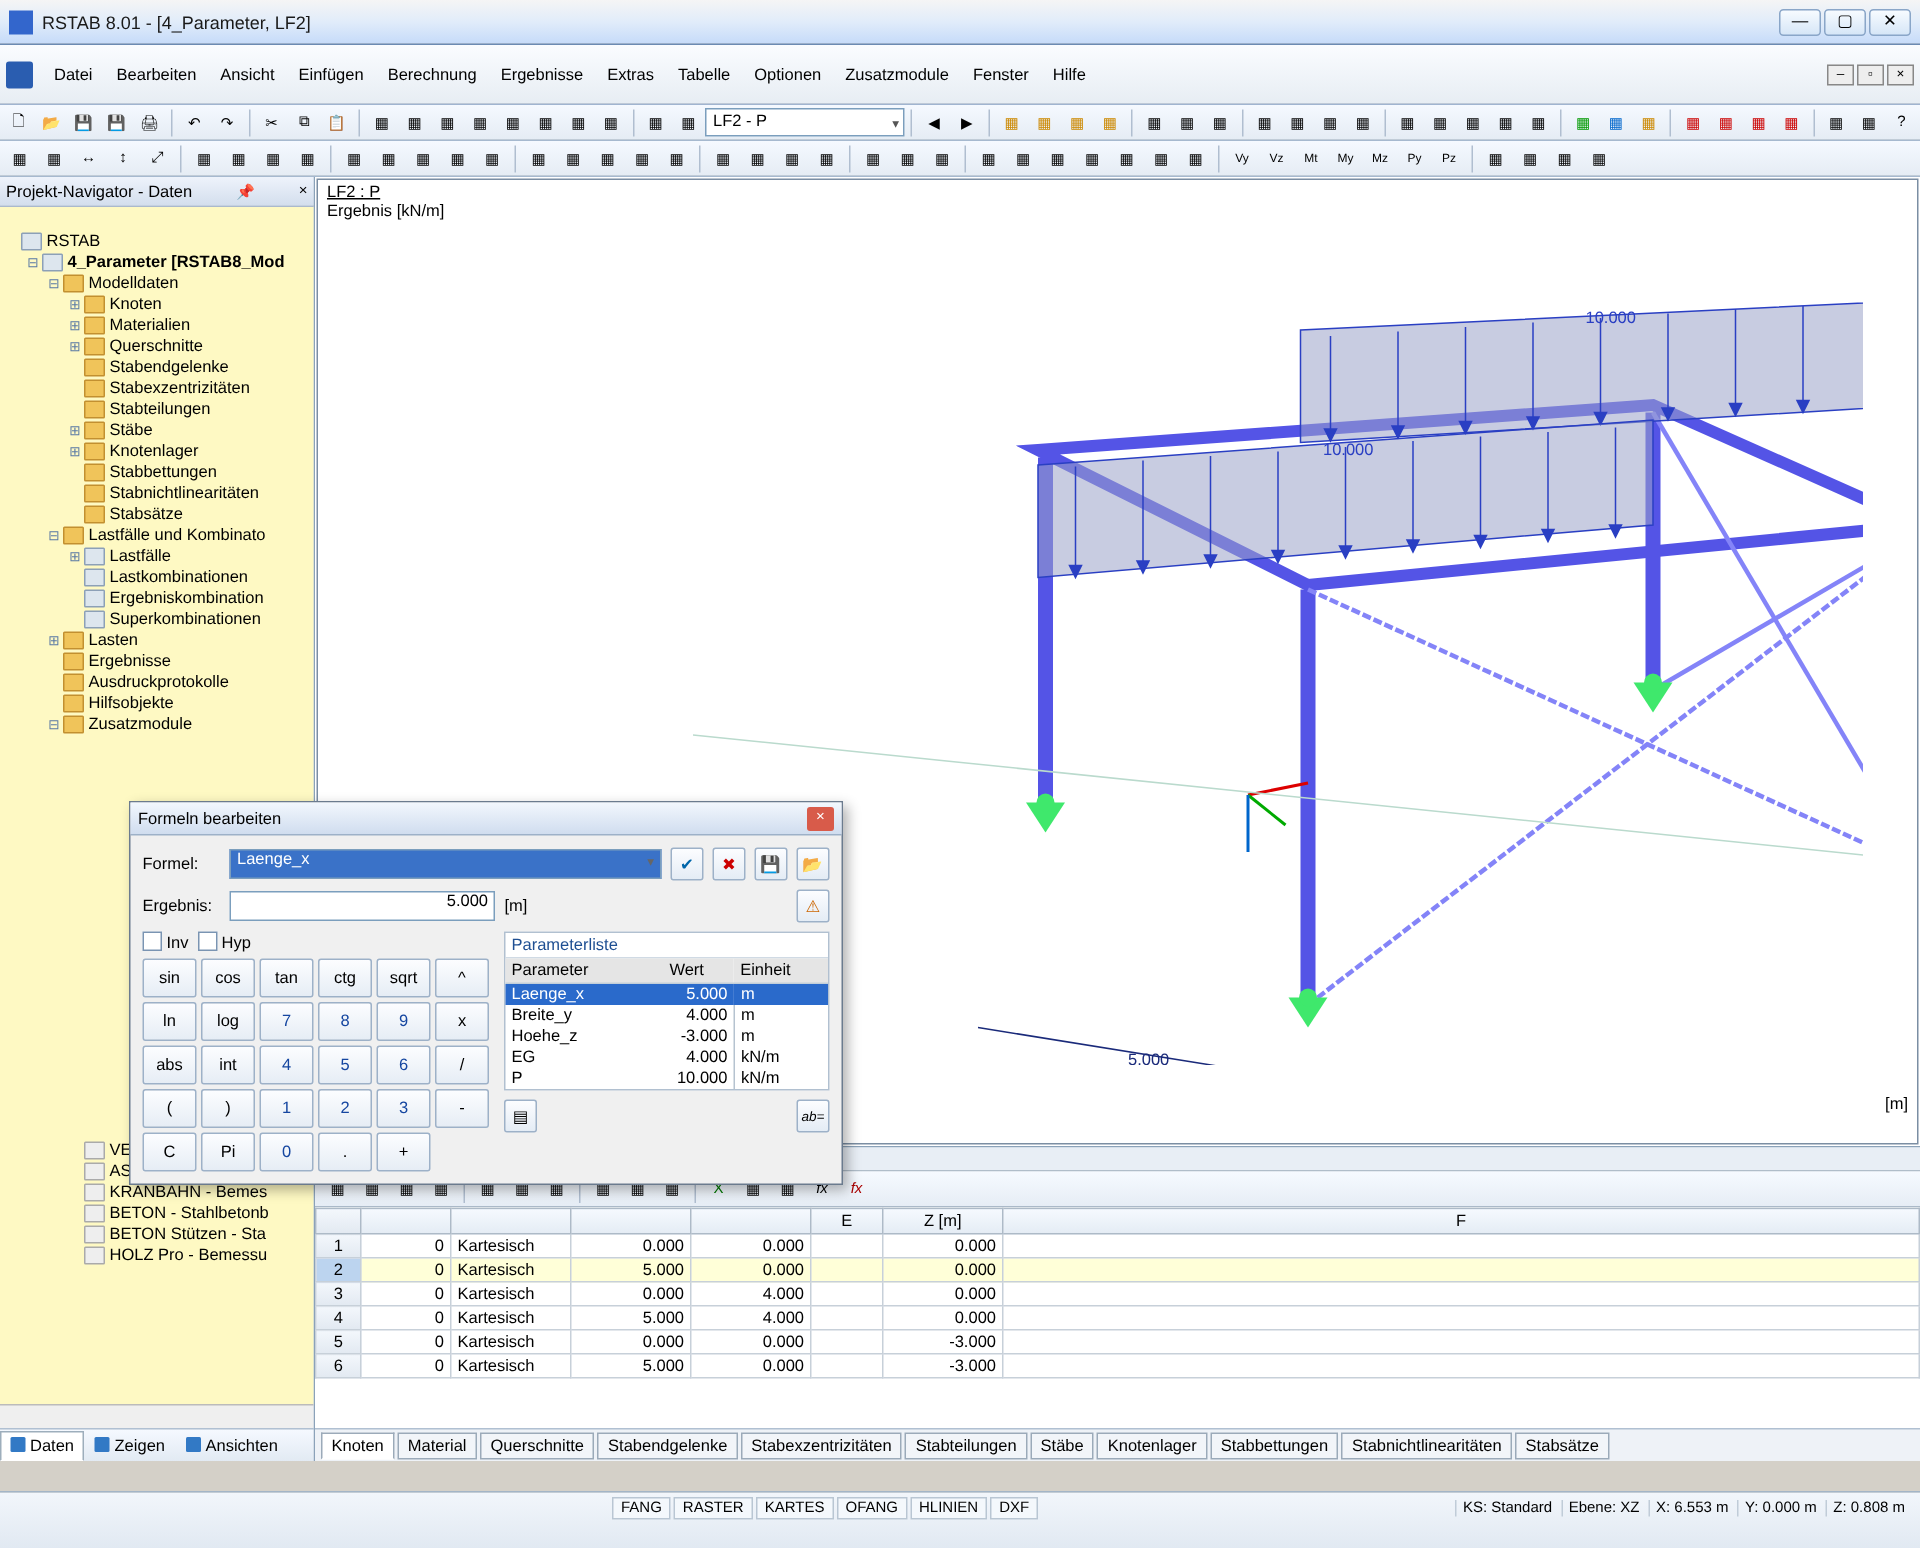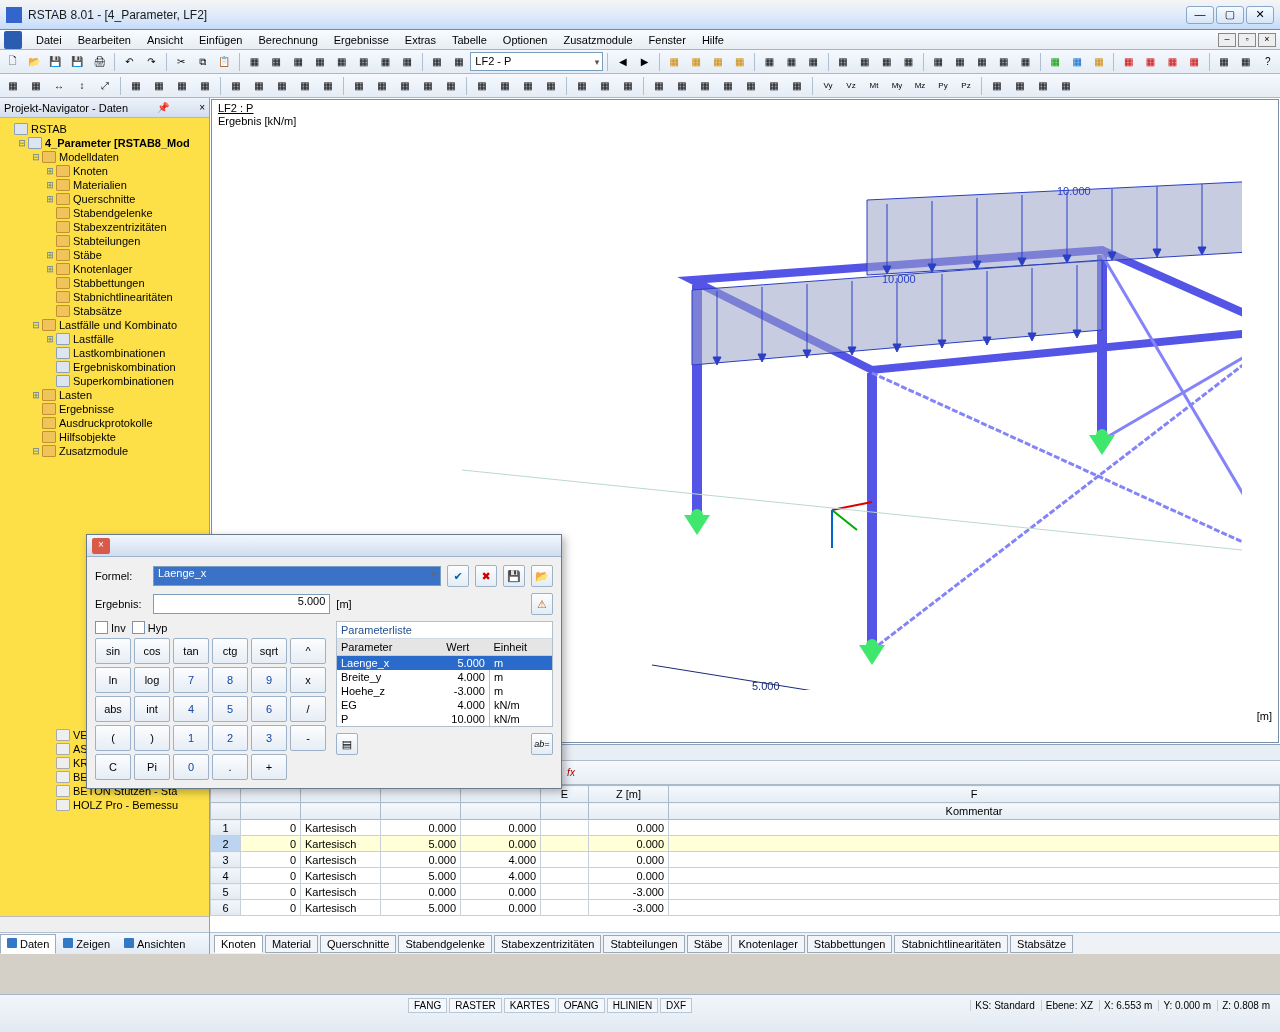--- a/index.html
+++ b/index.html
@@ -6,41 +6,41 @@
 body { background: #d4d0c8; width: 1280px; height: 1032px; overflow: hidden; position: relative; }
 
 
 .titlebar { height: 30px; background: linear-gradient(#f5f5f5,#e1ecfa,#c6dbf9); display: flex; align-items: center; padding: 0 6px; border-bottom: 1px solid #6b8ab3; }
 .titlebar .appicon { width: 16px; height: 16px; background: #3366cc; margin-right: 6px; }
 .titlebar .title { flex: 1; color: #1a1a1a; font-size: 12px; }
 .winbtns { display: flex; gap: 2px; }
 .winbtn { width: 28px; height: 18px; border: 1px solid #8aa6c8; background: linear-gradient(#f7fbff,#d6e6f7); border-radius: 3px; text-align: center; line-height: 14px; font-family: sans-serif; cursor: pointer; }
 
 
-.menubar { height: 20px; background: linear-gradient(#fafcff,#e7edf3); display: flex; align-items: center; padding: 0 4px; border-bottom: 1px solid #a0b4d0; }
+.menubar { height: 40px; background: linear-gradient(#fafcff,#e7edf3); display: flex; align-items: center; padding: 0 4px; border-bottom: 1px solid #a0b4d0; }
 .menubar .appico2 { width: 18px; height: 18px; background: #2a5db0; margin-right: 6px; border-radius: 2px; }
 .menuitem { padding: 3px 8px; cursor: pointer; }
 .menubar .mdi { margin-left: auto; display: flex; gap: 2px; }
 .menubar .mdibtn { width: 18px; height: 14px; border: 1px solid #888; background: #eee; font-size: 9px; text-align: center; line-height: 11px; cursor: pointer; }
 
 
 .toolbar { height: 24px; background: linear-gradient(#f5f9ff,#e5ecf4); border-bottom: 1px solid #a6b9cf; display: flex; align-items: center; padding: 0 2px; gap: 1px; overflow: hidden; }
 .tbtn { width: 22px; height: 20px; border: 1px solid transparent; border-radius: 2px; cursor: pointer; display: flex; align-items: center; justify-content: center; font-size: 10px; }
 .tsep { width: 1px; height: 18px; background: #b0bed0; margin: 0 3px; }
 .tcombo { height: 19px; border: 1px solid #7b9ebd; background: #fff; padding: 0 16px 16px 4px; position: relative; font-size: 11px; line-height: 17px; }
 .tcombo::after { content: "▾"; position: absolute; right: 3px; top: 1px; color: #555; font-size: 9px; }
 
 
 .mainrow { display: flex; height: 856px; }
 
 
 .navpane { width: 210px; background: #eef2f7; border-right: 1px solid #8ba2b9; display: flex; flex-direction: column; }
 .navhdr { height: 20px; background: linear-gradient(#eef3fb,#d3deed); border-bottom: 1px solid #aab9cd; display: flex; align-items: center; padding: 0 4px; font-size: 11px; }
 .navhdr .pin { margin-left: auto; cursor: pointer; font-size: 10px; }
-.tree { flex: 1; background: #fde047; overflow: auto; padding: 4px 0; }
+.tree { flex: 1; background: #fef9c3; overflow: auto; padding: 16px 0; }
 .treeitem { display: flex; align-items: center; padding: 1px 2px; white-space: nowrap; cursor: pointer; }
 .treeitem .tw { width: 12px; text-align: center; color: #5a7aa5; font-size: 9px; }
 .treeitem .ico { width: 14px; height: 12px; margin-right: 3px; border-radius: 1px; }
 .ico.folder { background: #f0c45a; border: 1px solid #c29030; }
 .ico.folderb { background: #eee; border: 1px solid #aaa; }
 .ico.itm { background: #dde6ee; border: 1px solid #8ca0b7; }
 .ind1 { padding-left: 16px; } .ind2 { padding-left: 30px; } .ind3 { padding-left: 44px; }
 .scrollh { height: 16px; background: #efefef; border-top: 1px solid #bbb; }
 .navtabs { height: 22px; background: linear-gradient(#f5f9ff,#e2eaf3); border-top: 1px solid #b0c0d2; display: flex; align-items: center; }
 .navtab { padding: 3px 6px; border: 1px solid transparent; cursor: pointer; display:flex; gap:3px;}
@@ -563,30 +563,20 @@
             <tr>
               <th class="rowh"></th>
                 <th style="width:60px"></th>
                 <th style="width:80px"></th>
               <th style="width:80px"></th>
                 <th style="width:80px"></th>
               <th style="width:48px">E</th>
               <th style="width:80px">Z [m]</th>
               <th>F</th>
             </tr>
-            <tr>
-              <th class="rowh"></th>
-                <th></th>
-                <th></th>
-                <th></th>
-                <th></th>
-                <th></th>
-                <th></th>
-              <th>Kommentar</th>
-            </tr>
           </thead>
           <tbody id="gridbody">
               <tr>
                 <td class="rowh ">1</td>
                 <td class="numcell">0</td>
                 <td>Kartesisch</td>
                 <td class="numcell">0.000</td>
                 <td class="numcell">0.000</td>
                 <td></td>
                 <td class="numcell">0.000</td>
@@ -657,20 +647,21 @@
           <div class="lowtab">Stabbettungen</div>
           <div class="lowtab">Stabnichtlinearitäten</div>
           <div class="lowtab">Stabsätze</div>
         </div>
     </div>
   </div>
 </div>
 
 <div class="dialog">
   <div class="dlgtitle">
+    <span class="t">Formeln bearbeiten</span>
     <span class="dlgclose">×</span>
   </div>
   <div class="dlgbody">
     <div class="frow">
       <label>Formel:</label>
       <div class="finput sel fcombo">Laenge_x</div>
       <div class="dbtn" style="color:#06a">✔</div>
       <div class="dbtn" style="color:#c00">✖</div>
       <div class="dbtn">💾</div>
       <div class="dbtn">📂</div>

